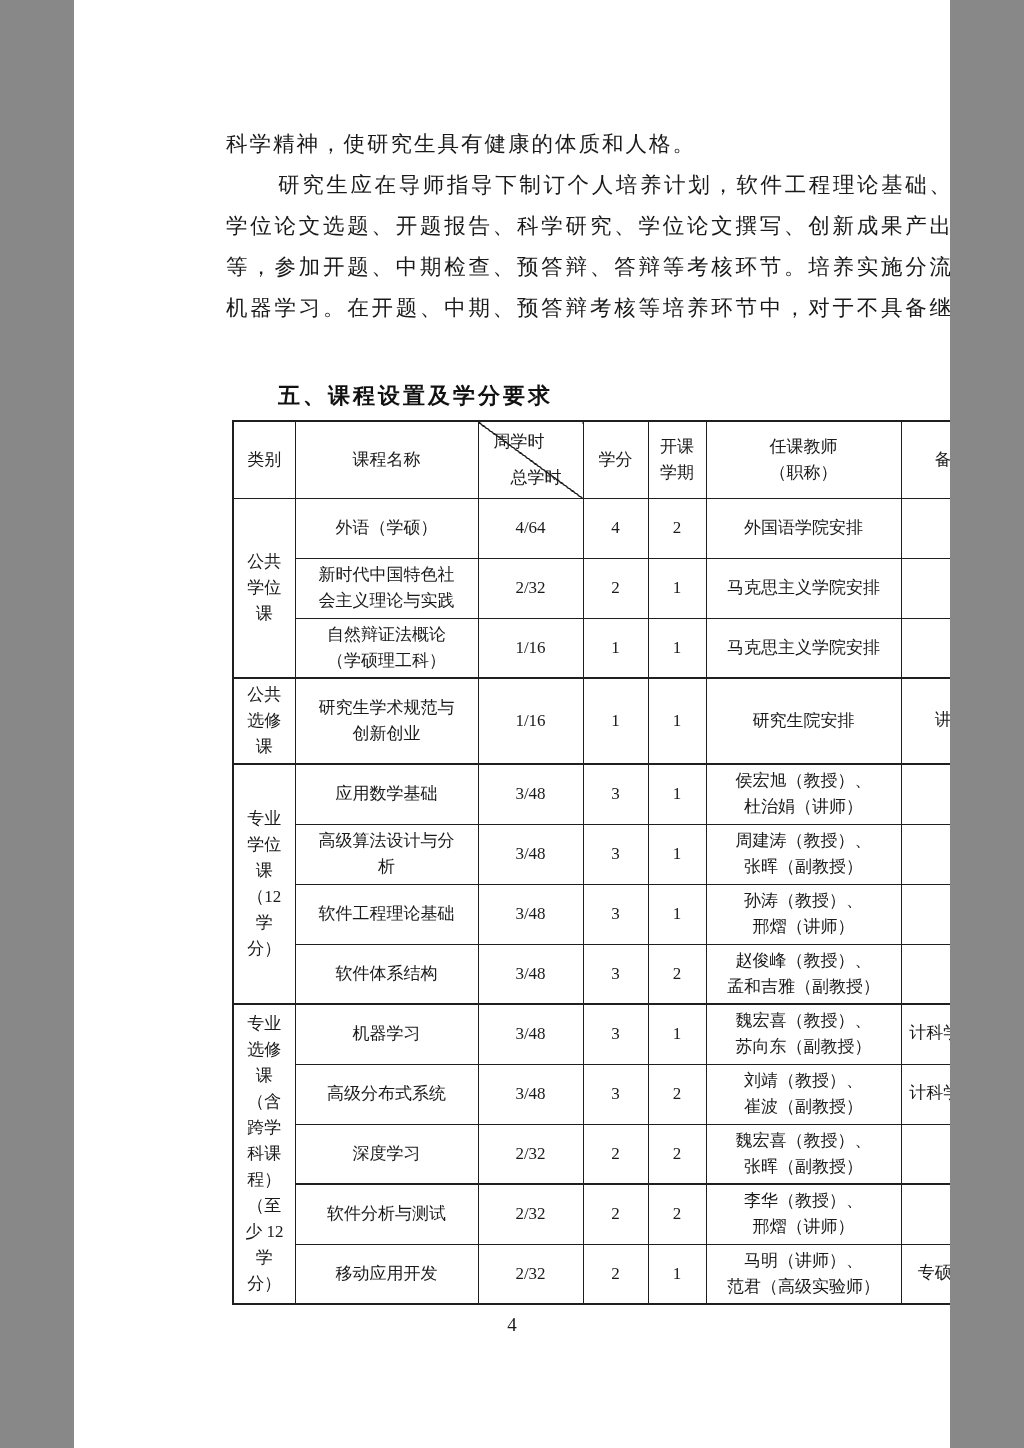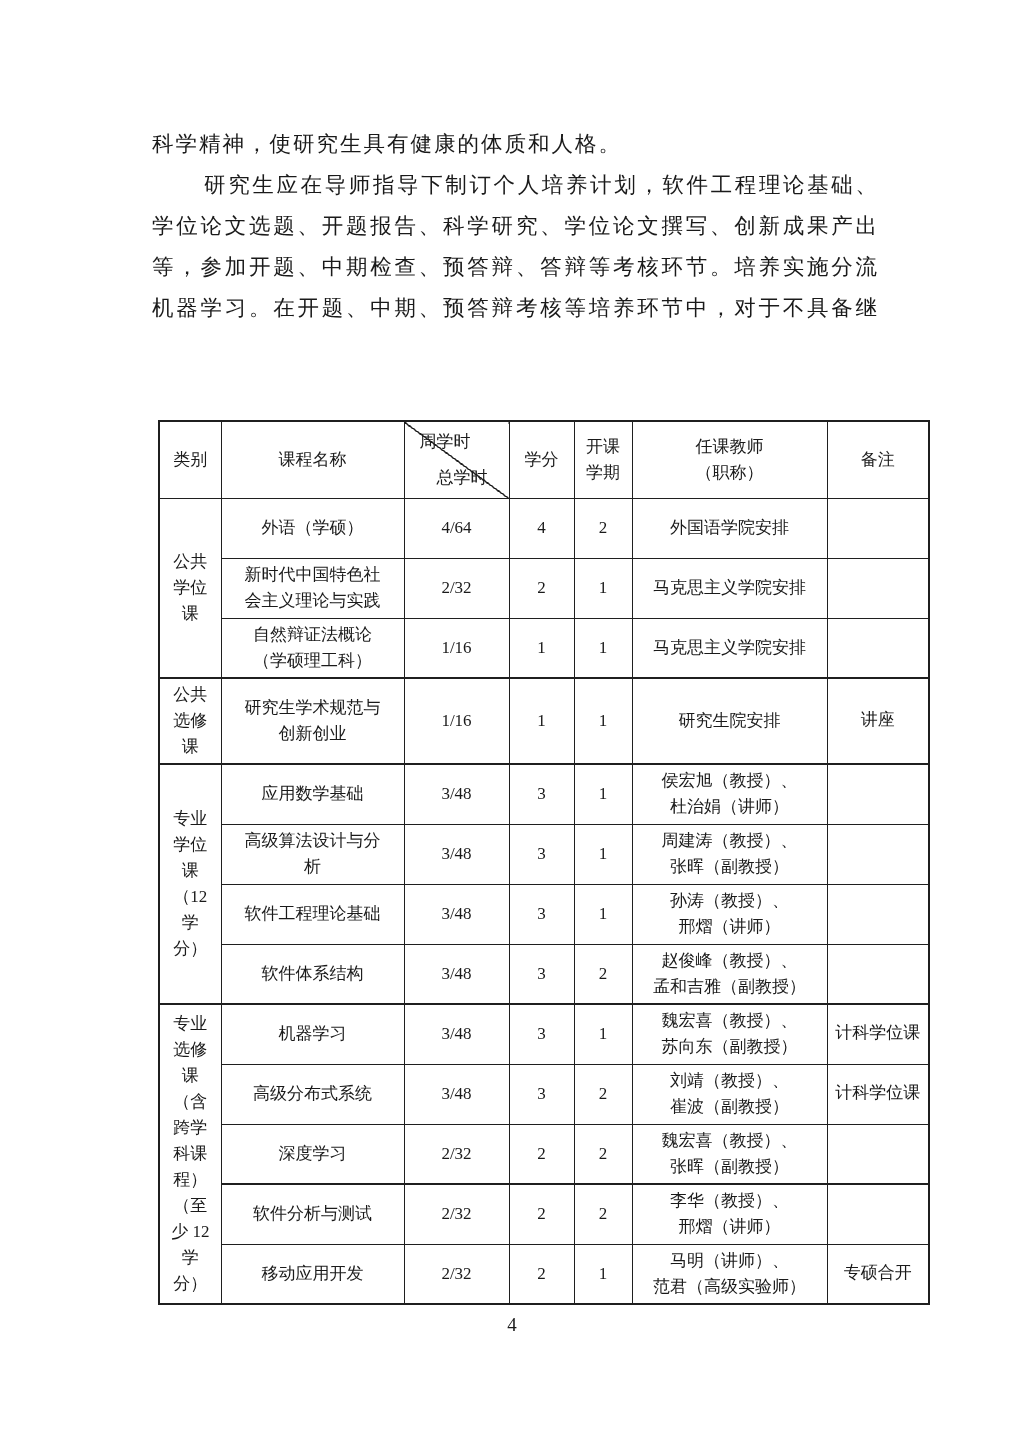--- a/index.html
+++ b/index.html
@@ -1,18 +1,18 @@
 <!DOCTYPE html>
 <html><head>
 <meta charset="utf-8">
 <style>
   html,body { margin:0; padding:0; background:#888; }
   .page {
     position:relative;
-    width:1024px; height:1448px;
+    width:876px; height:1448px;
     margin:0 auto;
     background:#ffffff;
     color:#1a1a1a;
     font-family:"Liberation Serif","DejaVu Serif",serif;
     overflow:hidden;
   }
   
   .text-block {
     position:absolute; left:152px; top:124px; width:727px;
     font-size:21.5px; line-height:41px; letter-spacing:2px;
@@ -72,20 +72,21 @@
 <div class="page">
 
   <div class="text-block">
       <div class="tline">科学精神，使研究生具有健康的体质和人格。</div>
       <div class="tline just ind">研究生应在导师指导下制订个人培养计划，软件工程理论基础、</div>
       <div class="tline just">学位论文选题、开题报告、科学研究、学位论文撰写、创新成果产出</div>
       <div class="tline just">等，参加开题、中期检查、预答辩、答辩等考核环节。培养实施分流</div>
       <div class="tline just">机器学习。在开题、中期、预答辩考核等培养环节中，对于不具备继</div>
     </div>
 
+  <h2 class="heading">五、课程设置及学分要求</h2>
 
   <div class="table-wrap">
     <table class="course">
       <colgroup>
         <col style="width:62px">
           <col style="width:183px">
           <col style="width:105px">
         <col style="width:65px">
           <col style="width:58px">
           <col style="width:195px">

